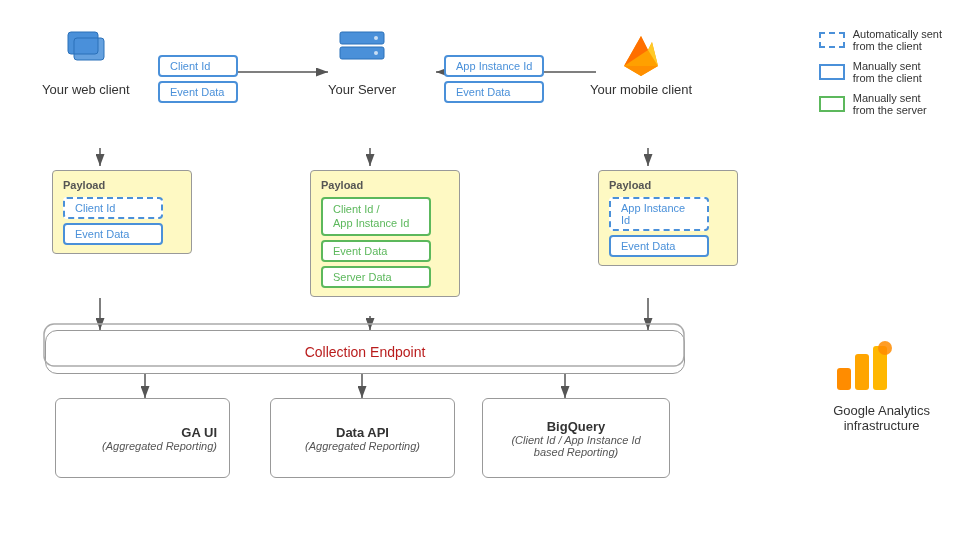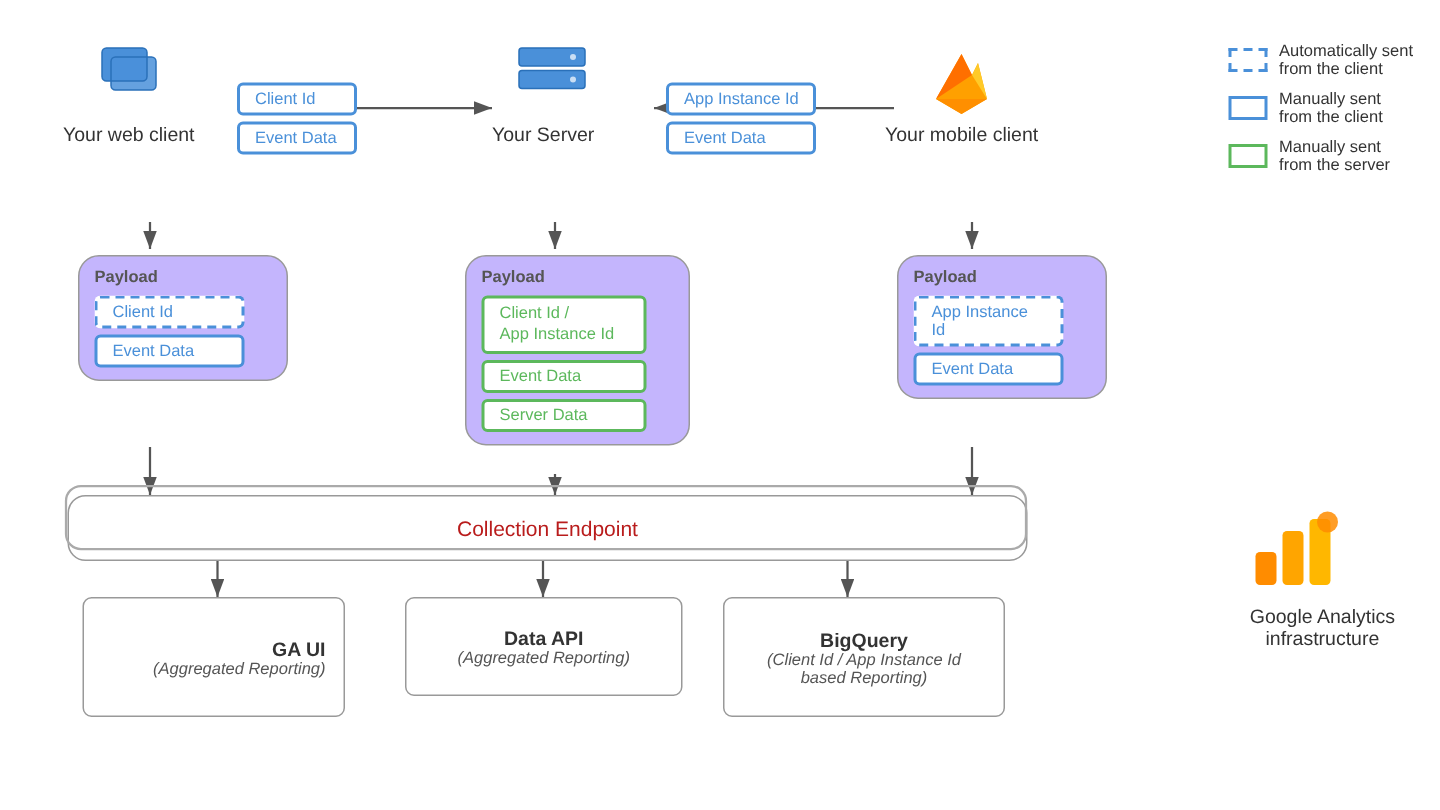--- a/index.html
+++ b/index.html
@@ -59,21 +59,21 @@
       display: flex;
       flex-direction: column;
       align-items: center;
     }
     .server-icon {
       position: absolute;
       left: 328px;
       top: 28px;
       display: flex;
       flex-direction: column;
-      align-items: flex-end;
+      align-items: center;
     }
     .mobile-client-icon {
       position: absolute;
       left: 590px;
       top: 28px;
       display: flex;
       flex-direction: column;
       align-items: center;
     }
 
@@ -116,22 +116,22 @@
       top: 0; left: 0;
       width: 960px;
       height: 540px;
       pointer-events: none;
     }
 
     
     .payload-section {
       position: absolute;
       border: 1px solid #999;
-      border-radius: 14px;
-      background: #c4b5fd;
+      border-radius: 4px;
+      background: #fef9c3;
       padding: 8px 28px 8px 10px;
     }
     .payload-label {
       font-size: 11px;
       font-weight: bold;
       color: #555;
       margin-bottom: 6px;
     }
 
     
@@ -332,21 +332,21 @@
 
   <div class="collection-endpoint">
     <span class="collection-endpoint-label">Collection Endpoint</span>
   </div>
 
   <div class="bottom-box" style="left:55px; top:398px; width:175px; height:80px;align-items:flex-end;">
     <div class="bottom-box-title">GA UI</div>
     <div class="bottom-box-subtitle">(Aggregated Reporting)</div>
   </div>
 
-  <div class="bottom-box" style="left:270px; top:398px; width:185px; height:66px;justify-content:center;">
+  <div class="bottom-box" style="left:270px; top:398px; width:185px; height:80px;justify-content:center;">
     <div class="bottom-box-title">Data API</div>
     <div class="bottom-box-subtitle">(Aggregated Reporting)</div>
   </div>
 
   <div class="bottom-box" style="left:482px; top:398px; width:188px; height:80px;">
     <div class="bottom-box-title">BigQuery</div>
     <div class="bottom-box-subtitle" style="white-space:pre-line; text-align:center;">(Client Id / App Instance Id
 based Reporting)</div>
   </div>
 

